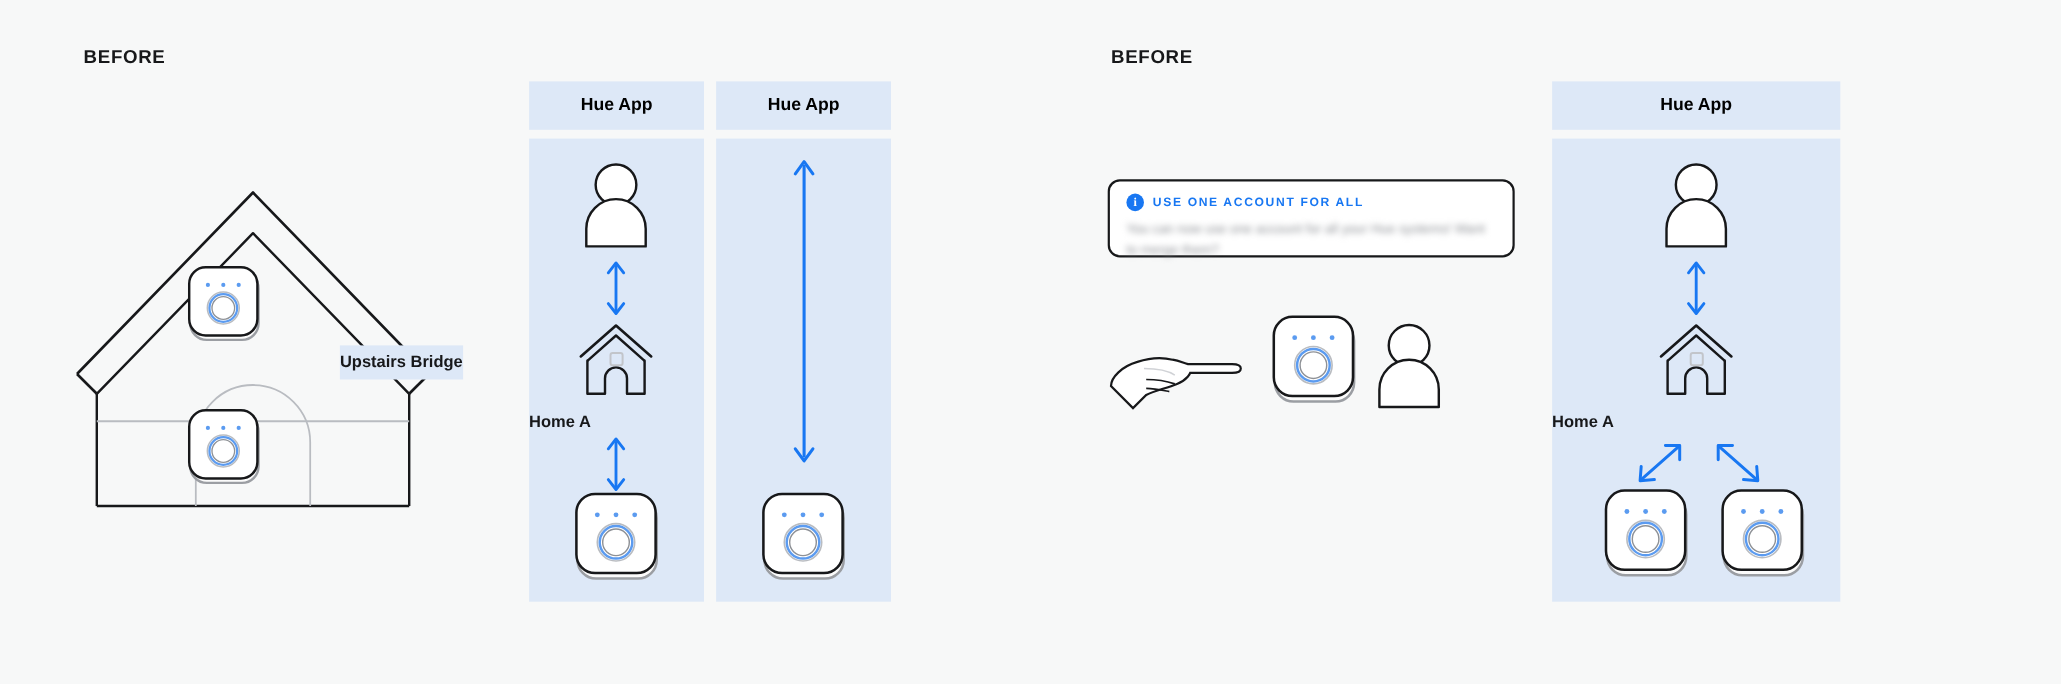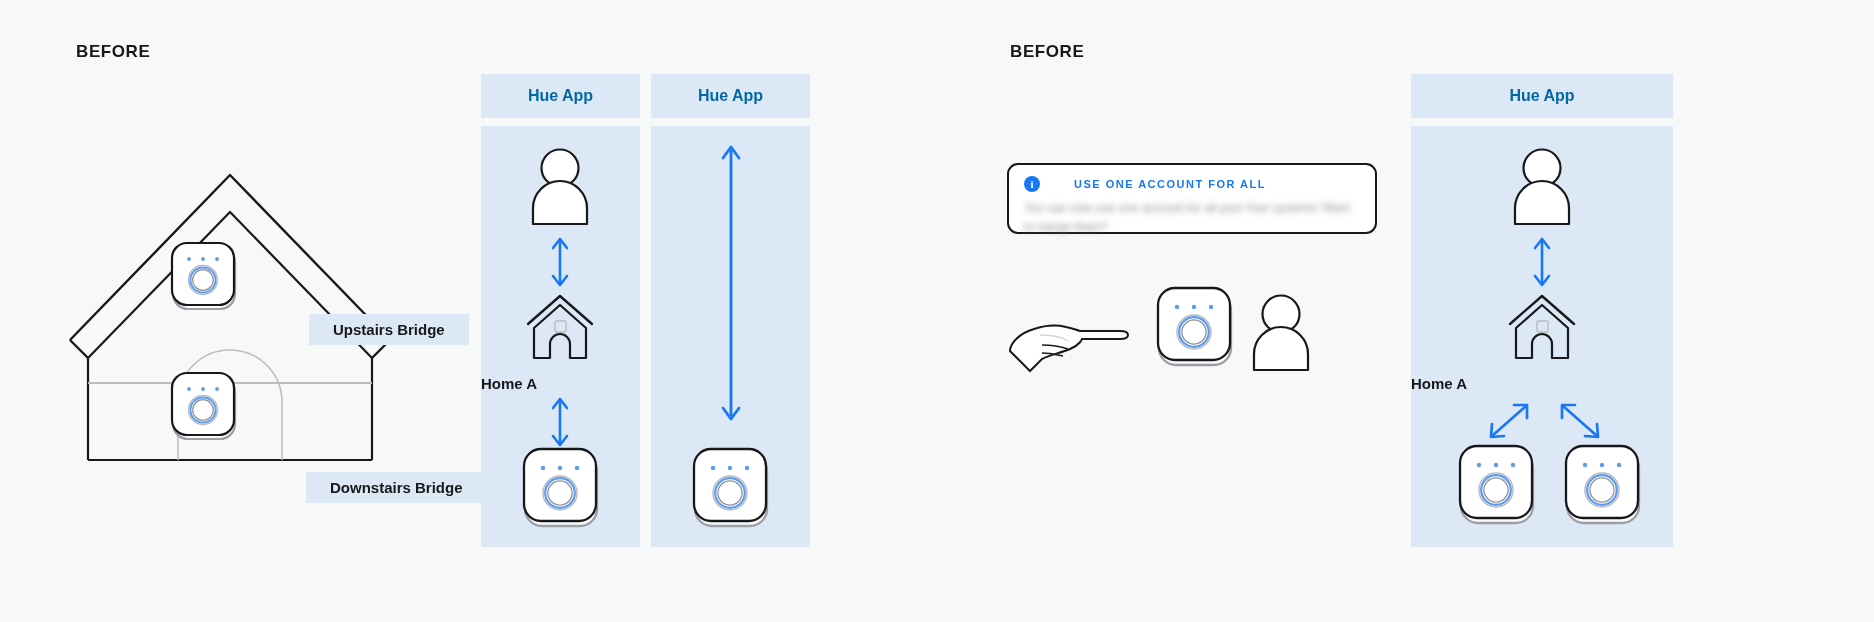--- a/index.html
+++ b/index.html
@@ -34,32 +34,32 @@
   .panel-header {
     position: absolute;
     background: #dde8f7;
     display: flex;
     align-items: center;
     justify-content: center;
   }
   .panel-header-label {
     font-size: 16px;
     font-weight: 700;
-    color: #0369a1;
+    color: #000000;
   }
   .panel-body {
     position: absolute;
     background: #dde8f7;
   }
 
   
   .chip {
     position: absolute;
     background: #dde8f7;
-    padding: 7px 24px;
+    padding: 7px 0;
     font-size: 15px;
     font-weight: 700;
     color: #17181a;
     white-space: nowrap;
   }
 
   
   .layer { position: absolute; overflow: visible; }
 
   
@@ -88,21 +88,20 @@
     display: flex;
     align-items: center;
     gap: 8px;
   }
   #notif-title {
     font-size: 11px;
     font-weight: 700;
     letter-spacing: 1.5px;
     color: #1877f2;
     white-space: nowrap;
-    margin-left: 26px;
   }
   #notif-body {
     margin-top: 7px;
     font-size: 12px;
     line-height: 1.55;
     color: #8c8f94;
     filter: blur(3.1px);
     user-select: none;
   }
   .info-badge {
@@ -159,21 +158,20 @@
     <rect x="6" y="5" width="62" height="62" rx="15" fill="#ffffff" stroke="#17181a" stroke-width="2.2"></rect>
     <circle cx="23" cy="21" r="1.9" fill="#5b9bf0"></circle>
     <circle cx="37" cy="21" r="1.9" fill="#5b9bf0"></circle>
     <circle cx="51" cy="21" r="1.9" fill="#5b9bf0"></circle>
     <circle cx="37" cy="42" r="14.5" fill="none" stroke="#b9bcc1" stroke-width="1.4"></circle>
     <circle cx="37" cy="42" r="12.6" fill="none" stroke="#5b9bf0" stroke-width="2"></circle>
     <circle cx="37" cy="42" r="10.3" fill="#ffffff" stroke="#8e9196" stroke-width="1.2"></circle>
   </svg>
 
   <div class="chip" style="left:309px; top:314px;">Upstairs Bridge</div>
-  <div class="chip" style="left:306px; top:472px;">Downstairs Bridge</div>
 
   <div class="panel-header" style="left:481px; top:74px; width:159px; height:44px;">
     <span class="panel-header-label">Hue App</span>
   </div>
   <div class="panel-body" style="left:481px; top:126px; width:159px; height:421px;"></div>
 
   <svg class="layer" style="left:527px; top:146px;" width="66" height="80" viewBox="0 0 66 80">
     <circle cx="33" cy="22" r="18.5" fill="#ffffff" stroke="#17181a" stroke-width="2.2"></circle>
     <path d="M6 78 L6 62 A27 27 0 0 1 60 62 L60 78 Z" fill="#ffffff" stroke="#17181a" stroke-width="2.2" stroke-linejoin="round"></path>
   </svg>

